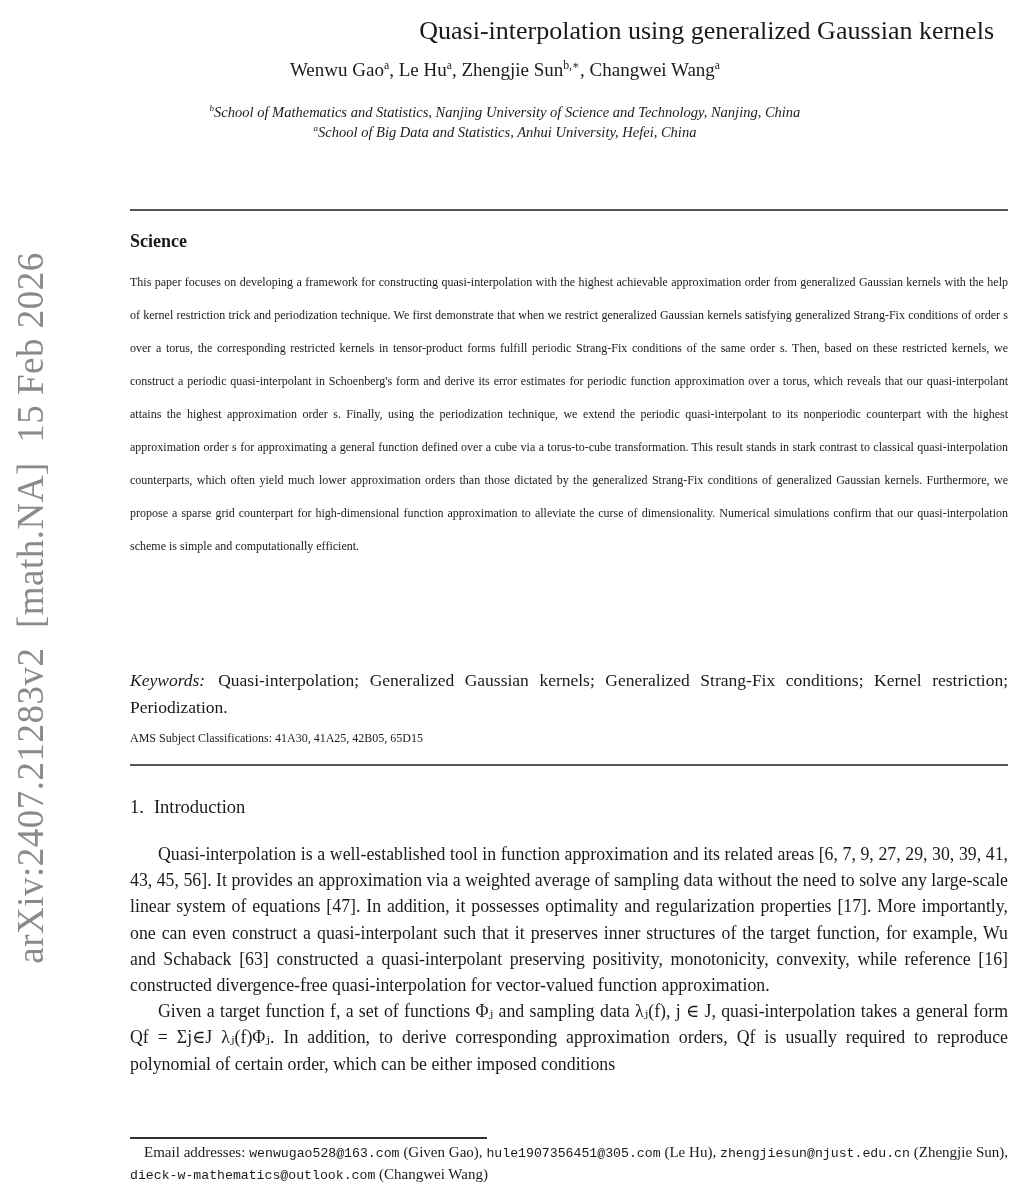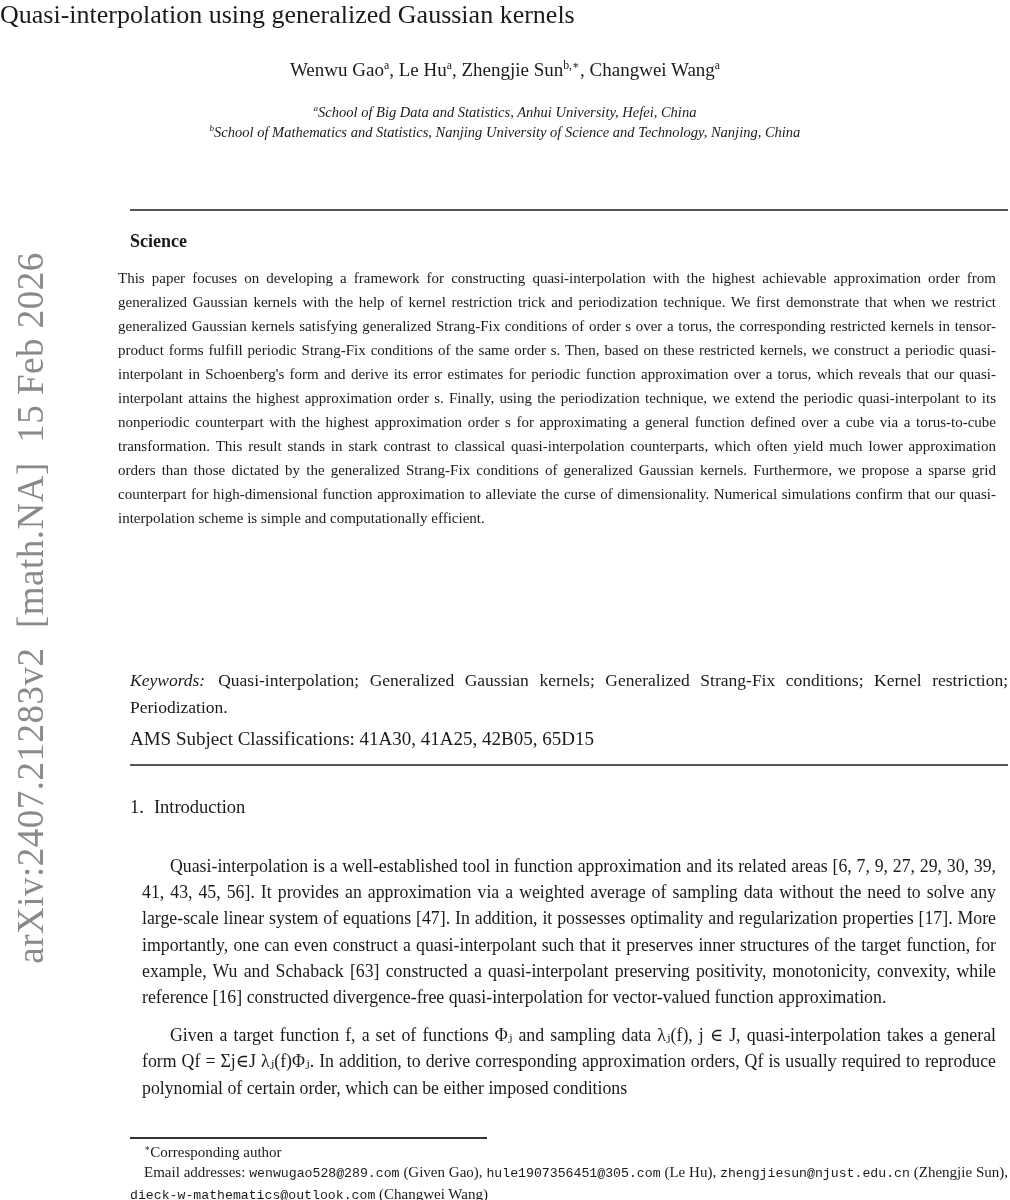--- a/index.html
+++ b/index.html
@@ -17,23 +17,23 @@
     transform:translate(-50%,-50%) rotate(-90deg);
     transform-origin:center center;
     white-space:pre;
     font-size:37px;
     letter-spacing:0.5px;
     color:#8a8a8a;
     font-family:"Liberation Serif","DejaVu Serif",serif;
   }
   .title{
     position:absolute;top:0;left:0;right:0;
-    text-align:left;
+    text-align:right;
     font-size:26px;font-weight:normal;
-    margin:0;
+    margin:16px;
   }
   .authors{
     position:absolute;top:59px;left:0;right:0;
     text-align:center;
     font-size:19px;
   }
   .sup{font-size:62%;vertical-align:super;line-height:0;}
   .affils{
     position:absolute;top:102px;left:0;right:0;
     text-align:center;
@@ -44,46 +44,46 @@
   .rule-main{
     position:absolute;left:130px;width:878px;height:2px;background:#555;
   }
   .rule-top{top:209px;}
   .rule-bottom{top:764px;}
   .abstract-heading{
     position:absolute;top:231px;left:130px;
     font-size:18px;font-weight:bold;margin:0;
   }
   .abstract-text{
-    position:absolute;top:266px;left:118px;width:878px;
-    font-size:15px;line-height:24px;
+    position:absolute;top:266px;left:130px;width:878px;
+    font-size:12px;line-height:33px;
     text-align:justify;
   }
   .keywords{
     position:absolute;top:667px;left:130px;width:878px;
     font-size:17.5px;line-height:27px;
     text-align:justify;
   }
   .kw-label{font-style:italic;}
   .kw-text{margin-left:13px;}
   .ams-line{
     position:absolute;top:725px;left:130px;width:878px;
-    font-size:19px;line-height:27px;
+    font-size:12px;line-height:27px;
   }
   .section-heading{
     position:absolute;top:797px;left:130px;
     font-size:18.5px;font-weight:normal;margin:0;
   }
   .section-num{margin-right:10px;}
   .body-text{
     position:absolute;top:841px;left:130px;width:878px;
     font-size:17.8px;line-height:26.2px;
     text-align:justify;
   }
-  .body-text p{margin:12px;text-indent:28px;}
+  .body-text p{margin:0;text-indent:28px;}
   .footnote-rule{
     position:absolute;top:1137px;left:130px;width:357px;height:1.5px;background:#333;
   }
   .footnote{
     position:absolute;top:1142px;left:130px;width:878px;
     font-size:15px;line-height:20px;
     text-align:justify;
   }
   .footnote .line1{text-indent:14px;}
   .footnote .emails-para{text-indent:14px;margin:0;}
@@ -98,22 +98,22 @@
 
 <div class="page">
 
   <div class="watermark">arXiv:2407.21283v2  [math.NA]  15 Feb 2026</div>
 
   <h1 class="title">Quasi-interpolation using generalized Gaussian kernels</h1>
 
   <div class="authors"><span class="author"><span>Wenwu Gao</span><sup class="sup">a</sup></span><span class="sep">, </span><span class="author"><span>Le Hu</span><sup class="sup">a</sup></span><span class="sep">, </span><span class="author"><span>Zhengjie Sun</span><sup class="sup">b,∗</sup></span><span class="sep">, </span><span class="author"><span>Changwei Wang</span><sup class="sup">a</sup></span></div>
 
   <div class="affils">
+    <div class="affil"><sup class="sup">b</sup><span>School of Mathematics and Statistics, Nanjing University of Science and Technology, Nanjing, China</span></div>
     <div class="affil"><sup class="sup">a</sup><span>School of Big Data and Statistics, Anhui University, Hefei, China</span></div>
-    <div class="affil"><sup class="sup">b</sup><span>School of Mathematics and Statistics, Nanjing University of Science and Technology, Nanjing, China</span></div>
   </div>
 
   <div class="rule-main rule-top"></div>
 
   <h2 class="abstract-heading">Science</h2>
 
   <div class="abstract-text">This paper focuses on developing a framework for constructing quasi-interpolation with the highest achievable approximation order from generalized Gaussian kernels with the help of kernel restriction trick and periodization technique. We first demonstrate that when we restrict generalized Gaussian kernels satisfying generalized Strang-Fix conditions of order s over a torus, the corresponding restricted kernels in tensor-product forms fulfill periodic Strang-Fix conditions of the same order s. Then, based on these restricted kernels, we construct a periodic quasi-interpolant in Schoenberg's form and derive its error estimates for periodic function approximation over a torus, which reveals that our quasi-interpolant attains the highest approximation order s. Finally, using the periodization technique, we extend the periodic quasi-interpolant to its nonperiodic counterpart with the highest approximation order s for approximating a general function defined over a cube via a torus-to-cube transformation. This result stands in stark contrast to classical quasi-interpolation counterparts, which often yield much lower approximation orders than those dictated by the generalized Strang-Fix conditions of generalized Gaussian kernels. Furthermore, we propose a sparse grid counterpart for high-dimensional function approximation to alleviate the curse of dimensionality. Numerical simulations confirm that our quasi-interpolation scheme is simple and computationally efficient.</div>
 
   <div class="keywords"><span class="kw-label">Keywords:</span><span class="kw-text">Quasi-interpolation; Generalized Gaussian kernels; Generalized Strang-Fix conditions; Kernel restriction; Periodization.</span></div>
 
@@ -124,17 +124,16 @@
   <h2 class="section-heading"><span class="section-num">1.</span><span>Introduction</span></h2>
 
   <div class="body-text">
     <p>Quasi-interpolation is a well-established tool in function approximation and its related areas [6, 7, 9, 27, 29, 30, 39, 41, 43, 45, 56]. It provides an approximation via a weighted average of sampling data without the need to solve any large-scale linear system of equations [47]. In addition, it possesses optimality and regularization properties [17]. More importantly, one can even construct a quasi-interpolant such that it preserves inner structures of the target function, for example, Wu and Schaback [63] constructed a quasi-interpolant preserving positivity, monotonicity, convexity, while reference [16] constructed divergence-free quasi-interpolation for vector-valued function approximation.</p>
     <p>Given a target function f, a set of functions Φⱼ and sampling data λⱼ(f), j ∈ J, quasi-interpolation takes a general form Qf = Σj∈J λⱼ(f)Φⱼ. In addition, to derive corresponding approximation orders, Qf is usually required to reproduce polynomial of certain order, which can be either imposed conditions</p>
   </div>
 
   <div class="footnote-rule"></div>
 
   <div class="footnote">
-    <div class="line1"><sup class="sup">∗</sup><span>Corresponding author</span></div>
-    <p class="emails-para"><span class="em-label">Email addresses:</span> <span class="mono">wenwugao528@289.com</span> <span>(Given Gao),</span> <span class="mono">hule1907356451@305.com</span> <span>(Le Hu),</span> <span class="mono">zhengjiesun@njust.edu.cn</span> <span>(Zhengjie Sun),</span> <span class="mono">dieck-w-mathematics@outlook.com</span> <span>(Changwei Wang)</span></p>
+    <p class="emails-para"><span class="em-label">Email addresses:</span> <span class="mono">wenwugao528@163.com</span> <span>(Given Gao),</span> <span class="mono">hule1907356451@305.com</span> <span>(Le Hu),</span> <span class="mono">zhengjiesun@njust.edu.cn</span> <span>(Zhengjie Sun),</span> <span class="mono">dieck-w-mathematics@outlook.com</span> <span>(Changwei Wang)</span></p>
   </div>
 
 </div>
 
 </body></html>

